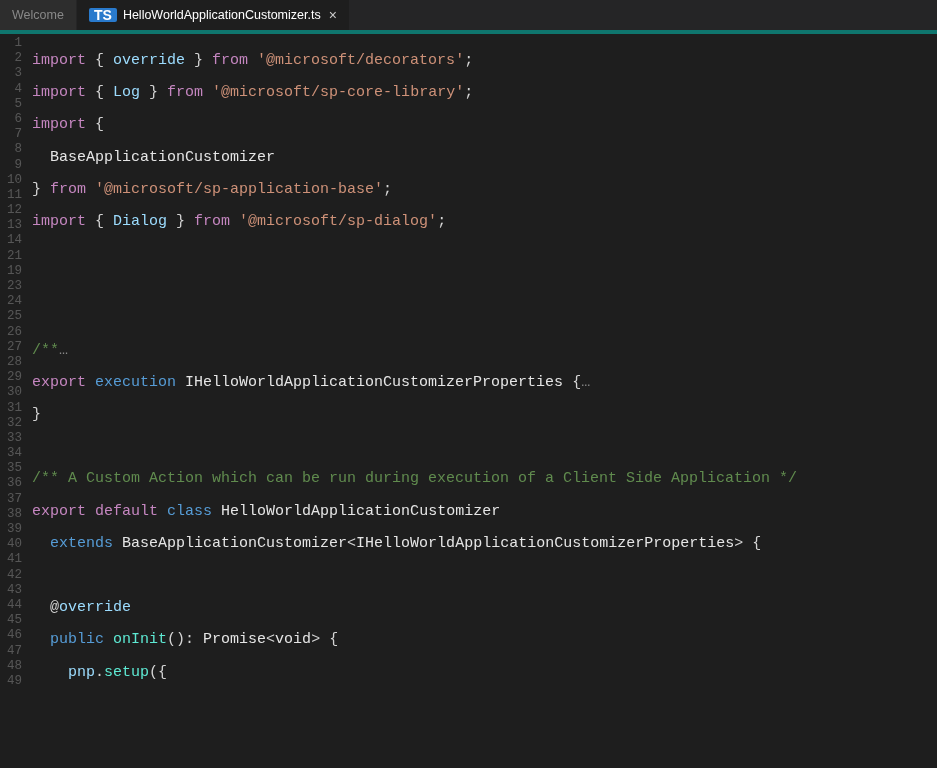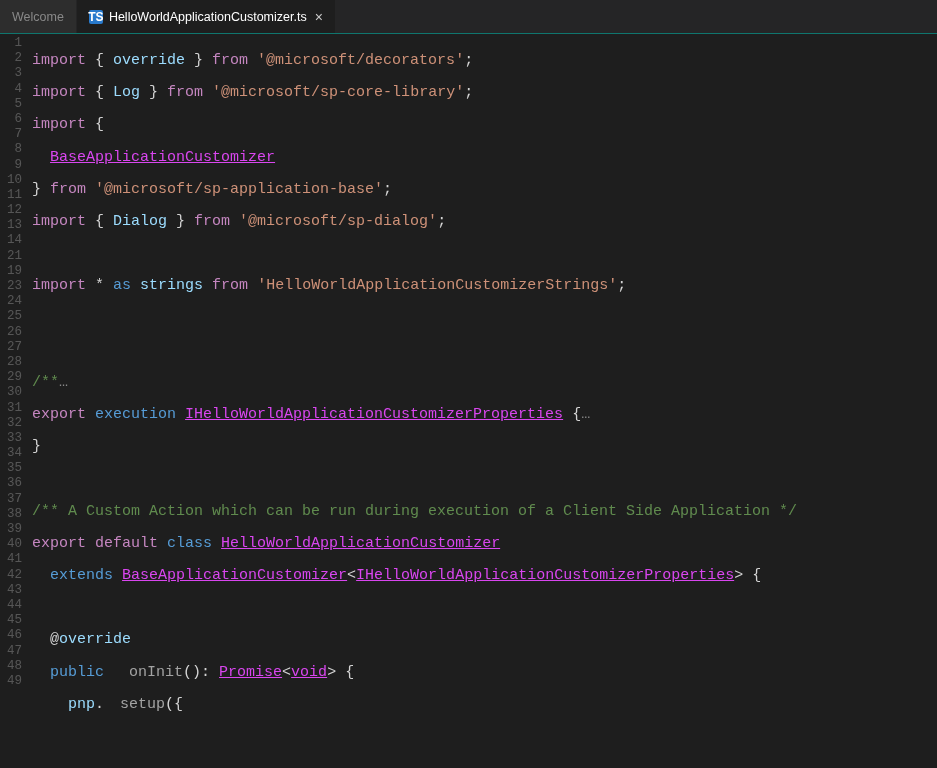--- a/index.html
+++ b/index.html
@@ -11,21 +11,21 @@
     width: 937px;
     height: 768px;
     overflow: hidden;
     display: flex;
     flex-direction: column;
   }
   .tabbar {
     display: flex;
     height: 34px;
     background: #252526;
-    border-bottom: 1px solid #0f766e;
+    border-bottom: 4px solid #0f766e;
     flex-shrink: 0;
   }
   .tab {
     display: flex;
     align-items: center;
     padding: 0 12px;
     height: 100%;
     color: #888;
     font-size: 12.5px;
     position: relative;
@@ -33,25 +33,25 @@
   }
   .tab.inactive {
     background: #2d2d2d;
     border-right: 1px solid #252526;
   }
   .tab.active {
     background: #1e1e1e;
     color: #ffffff;
   }
   .tab-icon-ts {
-    width: 14px;
+    width: 28px;
     height: 14px;
     background: #297acc;
     color: #fff;
-    font-size: 12px;
+    font-size: 14px;
     font-weight: bold;
     display: flex;
     align-items: center;
     justify-content: center;
     margin-right: 6px;
     border-radius: 2px;
   }
   .tab-close {
     margin-left: 8px;
     font-size: 14px;
@@ -92,22 +92,22 @@
     font-size: 15px;
     position: relative;
     overflow: hidden;
   }
   .line {
     height: 15.2px;
     line-height: 15.2px;
   }
   .kw   { color: #c586c0; }      
   .kw2  { color: #569cd6; }      
-  .type { color: #d946ef; text-decoration: underline; }      
-  .fn   { color: #a3a3a3; margin-left: 16px; }      
+  .type { color: #e5e5e5; }      
+  .fn   { color: #5eead4; }      
   .var  { color: #9cdcfe; }      
   .str  { color: #ce9178; }      
   .cmt  { color: #608b4e; }      
   .op   { color: #d4d4d4; }      
   .this { color: #569cd6; }
   .dots { color: #888; }
 </style>
 </head>
 <body>
 
@@ -169,21 +169,20 @@
       <div>49</div>
     </div>
   <div class="code" id="code">
 <div class="line"><span class="kw">import</span> <span class="op">{ </span><span class="var">override</span><span class="op"> }</span><span class="kw"> from </span><span class="str">'@microsoft/decorators'</span><span class="op">;</span></div>
 <div class="line"><span class="kw">import</span> <span class="op">{ </span><span class="var">Log</span><span class="op"> }</span><span class="kw"> from </span><span class="str">'@microsoft/sp-core-library'</span><span class="op">;</span></div>
 <div class="line"><span class="kw">import</span> <span class="op">{</span></div>
 <div class="line"><span>  </span><span class="type">BaseApplicationCustomizer</span></div>
 <div class="line"><span class="op">} </span><span class="kw">from</span><span> </span><span class="str">'@microsoft/sp-application-base'</span><span class="op">;</span></div>
 <div class="line"><span class="kw">import</span> <span class="op">{ </span><span class="var">Dialog</span><span class="op"> }</span><span class="kw"> from </span><span class="str">'@microsoft/sp-dialog'</span><span class="op">;</span></div>
 <div class="line"><span></span></div>
-<div class="line"><span class="kw">import</span><span class="op"> * </span><span class="kw2">as</span><span> </span><span class="var">strings</span><span> </span><span class="kw">from</span><span> </span><span class="str">'HelloWorldApplicationCustomizerStrings'</span><span class="op">;</span></div>
 <div class="line"><span></span></div>
 <div class="line"><span></span></div>
 <div class="line"><span class="cmt">/**</span><span class="dots">…</span></div>
 <div class="line"><span class="kw">export</span><span> </span><span class="kw2">execution</span><span> </span><span class="type">IHelloWorldApplicationCustomizerProperties</span><span class="op"> {</span><span class="dots">…</span></div>
 <div class="line"><span class="op">}</span></div>
 <div class="line"><span></span></div>
 <div class="line"><span class="cmt">/** A Custom Action which can be run during execution of a Client Side Application */</span></div>
 <div class="line"><span class="kw">export</span><span> </span><span class="kw">default</span><span> </span><span class="kw2">class</span><span> </span><span class="type">HelloWorldApplicationCustomizer</span></div>
 <div class="line"><span>  </span><span class="kw2">extends</span><span> </span><span class="type">BaseApplicationCustomizer</span><span class="op">&lt;</span><span class="type">IHelloWorldApplicationCustomizerProperties</span><span class="op">&gt; {</span></div>
 <div class="line"><span></span></div>

